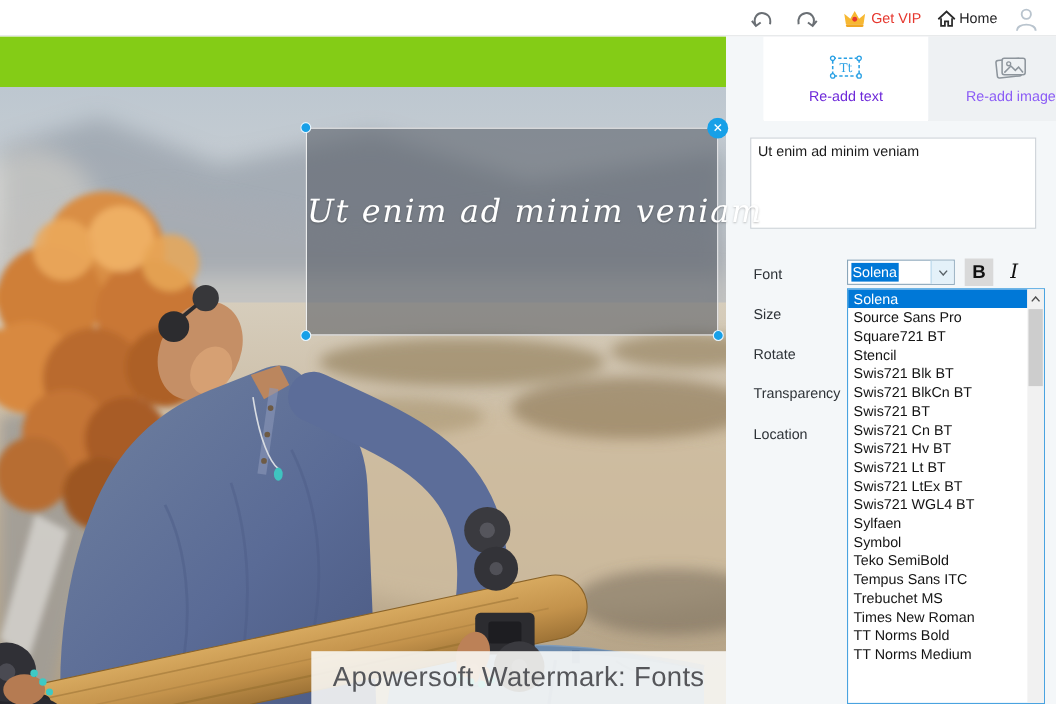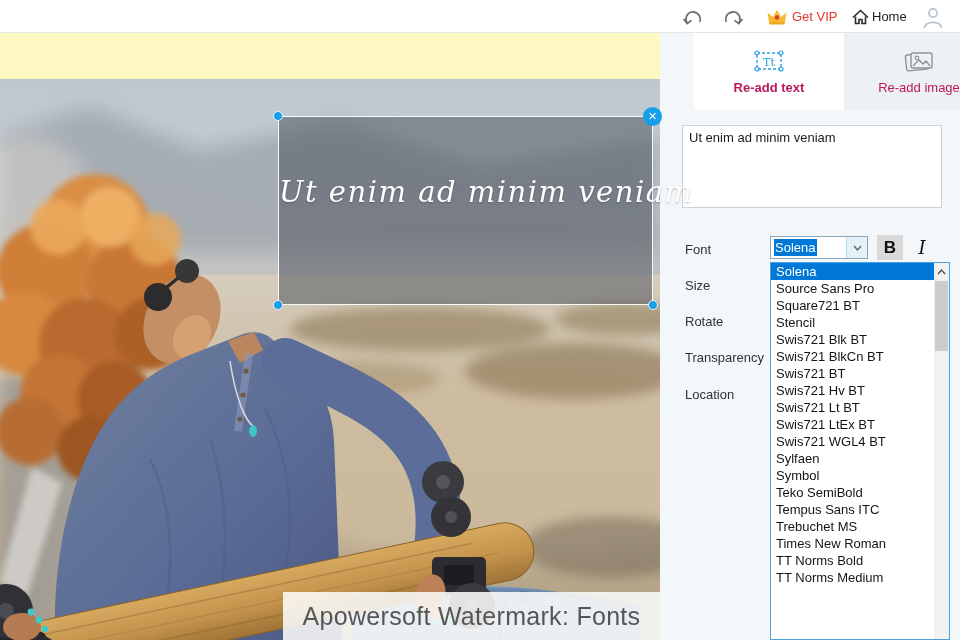--- a/index.html
+++ b/index.html
@@ -8,21 +8,21 @@
   #app { position:relative; width:960px; height:640px; overflow:hidden; background:#fff; }
 
   
   .toolbar { position:absolute; left:0; top:0; width:960px; height:33px; background:#fff;
     border-bottom:1px solid #e3e5e7; z-index:30;text-align:center; }
   .tb-item { position:absolute; top:0; height:33px; display:flex; align-items:center; cursor:pointer; }
   .tb-label { font-size:13px; color:#1d1d1f; }
   .tb-label.red { color:#e6372e; }
 
   
-  .canvas { position:absolute; left:0; top:33px; width:660px; height:607px; background:#fef9c3; }
+  .canvas { position:absolute; left:0; top:33px; width:660px; height:607px; background:#84cc16; }
   .photo { position:absolute; left:0; top:46px; width:660px; height:561px; }
 
   
   .wm-box { position:absolute; left:278px; top:116px; width:375px; height:189px;
     background:rgba(82,87,96,0.55); border:1px solid rgba(255,255,255,0.95); z-index:10; cursor:move; }
   .wm-text { position:absolute; left:0; right:0; top:58px; text-align:center; color:#fff;
     font-family:"DejaVu Serif", serif; font-style:italic; font-size:29px; letter-spacing:1.5px;
     text-shadow:0 1px 2px rgba(0,0,0,0.25); white-space:nowrap; }
   .handle { position:absolute; width:10px; height:10px; border-radius:50%; background:#17a0e8;
     border:1px solid #e8f6ff; z-index:11; }
@@ -40,22 +40,22 @@
 
   
   .panel { position:absolute; left:660px; top:33px; width:300px; height:607px; background:#f4f7f9; z-index:5; }
   .tabs { position:absolute; left:0; top:0; width:300px; height:77px; display:flex;
     border-bottom:1px solid #e0e4e7;margin-left:34px; }
   .tab { width:150px; height:77px; display:flex; flex-direction:column; align-items:center;
     justify-content:center; gap:7px; cursor:pointer; }
   .tab.active { background:#fff; }
   .tab.inactive { background:#eef1f3; }
   .tab-label { font-size:13px; }
-  .tab.active .tab-label { color:#be185d;font-weight:bold; }
-  .tab.inactive .tab-label { color:#be185d; }
+  .tab.active .tab-label { color:#6d28d9; }
+  .tab.inactive .tab-label { color:#8b5cf6; }
 
   .text-area { position:absolute; left:22px; top:92px; width:260px; height:83px; background:#fff;
     border:1px solid #ccd2d7; font-size:13px; color:#1a1a1a; padding:4px 6px; resize:none;
     font-family:"Liberation Sans", sans-serif; outline:none; }
 
   .fld-label { position:absolute; left:25px; font-size:13px; color:#2e3338; }
 
   
   .combo { position:absolute; left:110px; top:203px; width:98px; height:23px; background:#fff;
     border:1px solid #8aa6ba; display:flex; cursor:pointer; }
@@ -357,20 +357,21 @@
 
     <div class="font-list">
       <div class="font-items">
           <div class="font-item selected">Solena</div>
           <div class="font-item">Source Sans Pro</div>
           <div class="font-item">Square721 BT</div>
           <div class="font-item">Stencil</div>
           <div class="font-item">Swis721 Blk BT</div>
           <div class="font-item">Swis721 BlkCn BT</div>
           <div class="font-item">Swis721 BT</div>
+          <div class="font-item">Swis721 Cn BT</div>
           <div class="font-item">Swis721 Hv BT</div>
           <div class="font-item">Swis721 Lt BT</div>
           <div class="font-item">Swis721 LtEx BT</div>
           <div class="font-item">Swis721 WGL4 BT</div>
           <div class="font-item">Sylfaen</div>
           <div class="font-item">Symbol</div>
           <div class="font-item">Teko SemiBold</div>
           <div class="font-item">Tempus Sans ITC</div>
           <div class="font-item">Trebuchet MS</div>
           <div class="font-item">Times New Roman</div>

